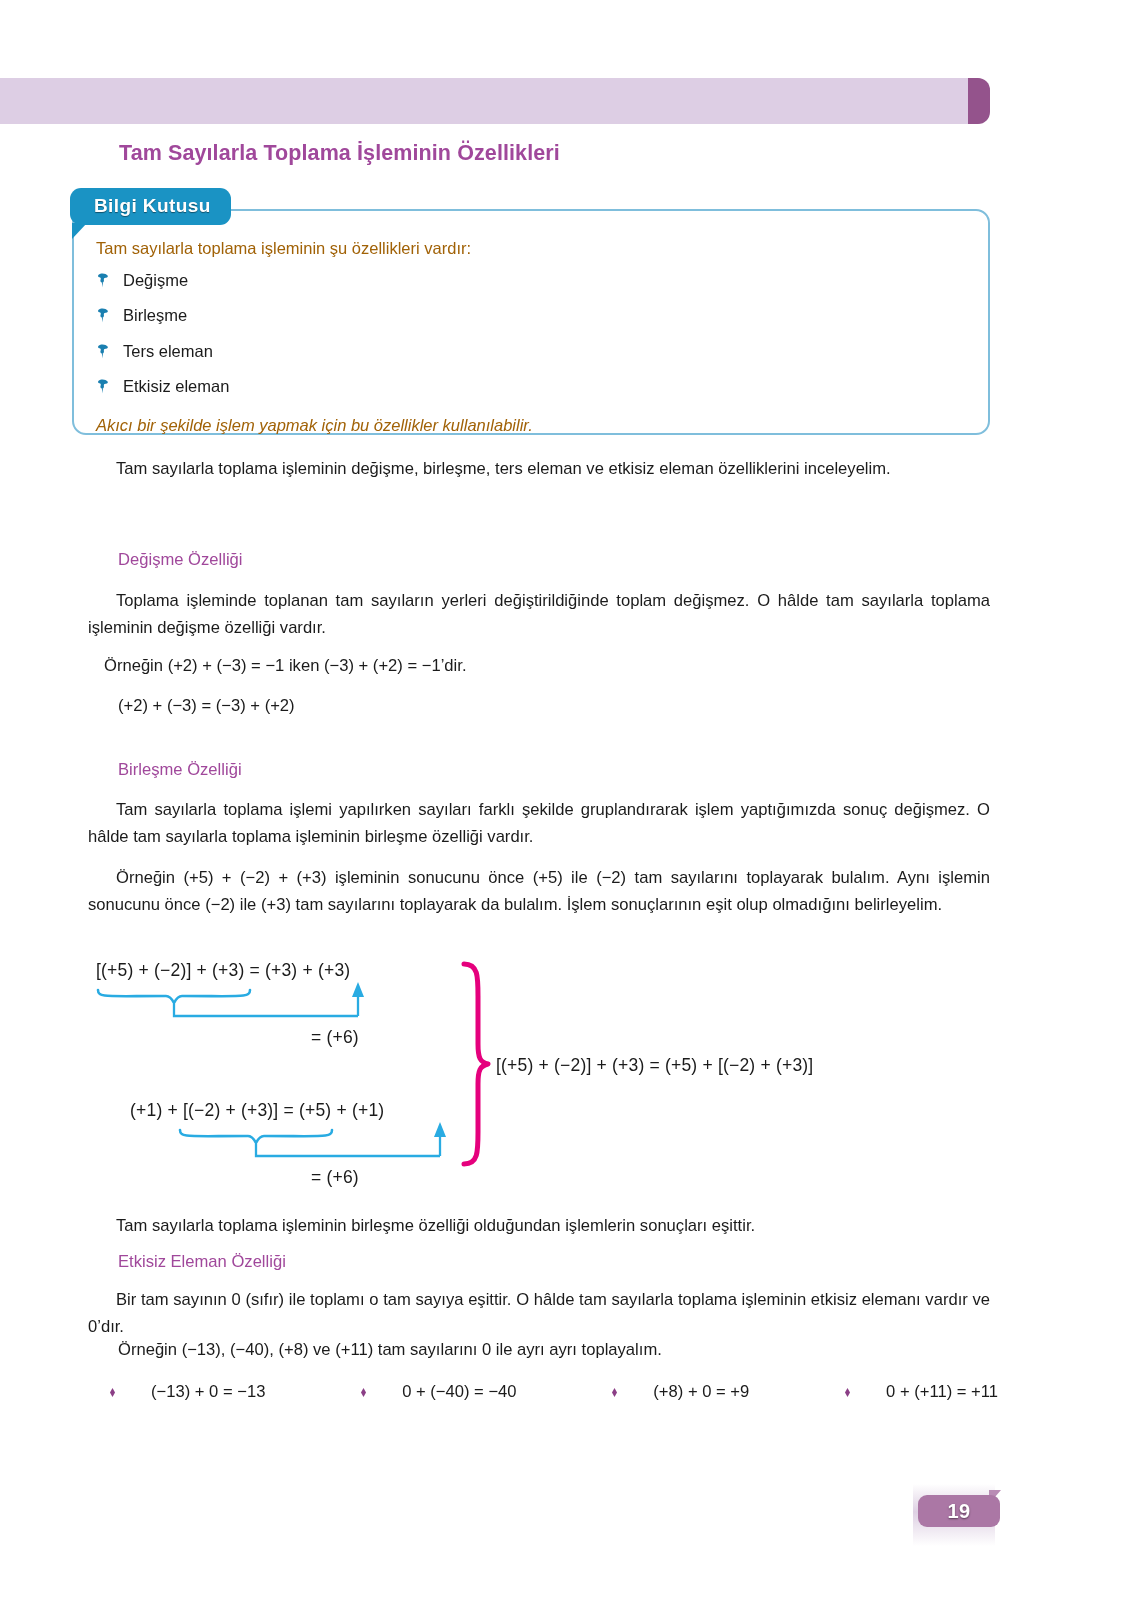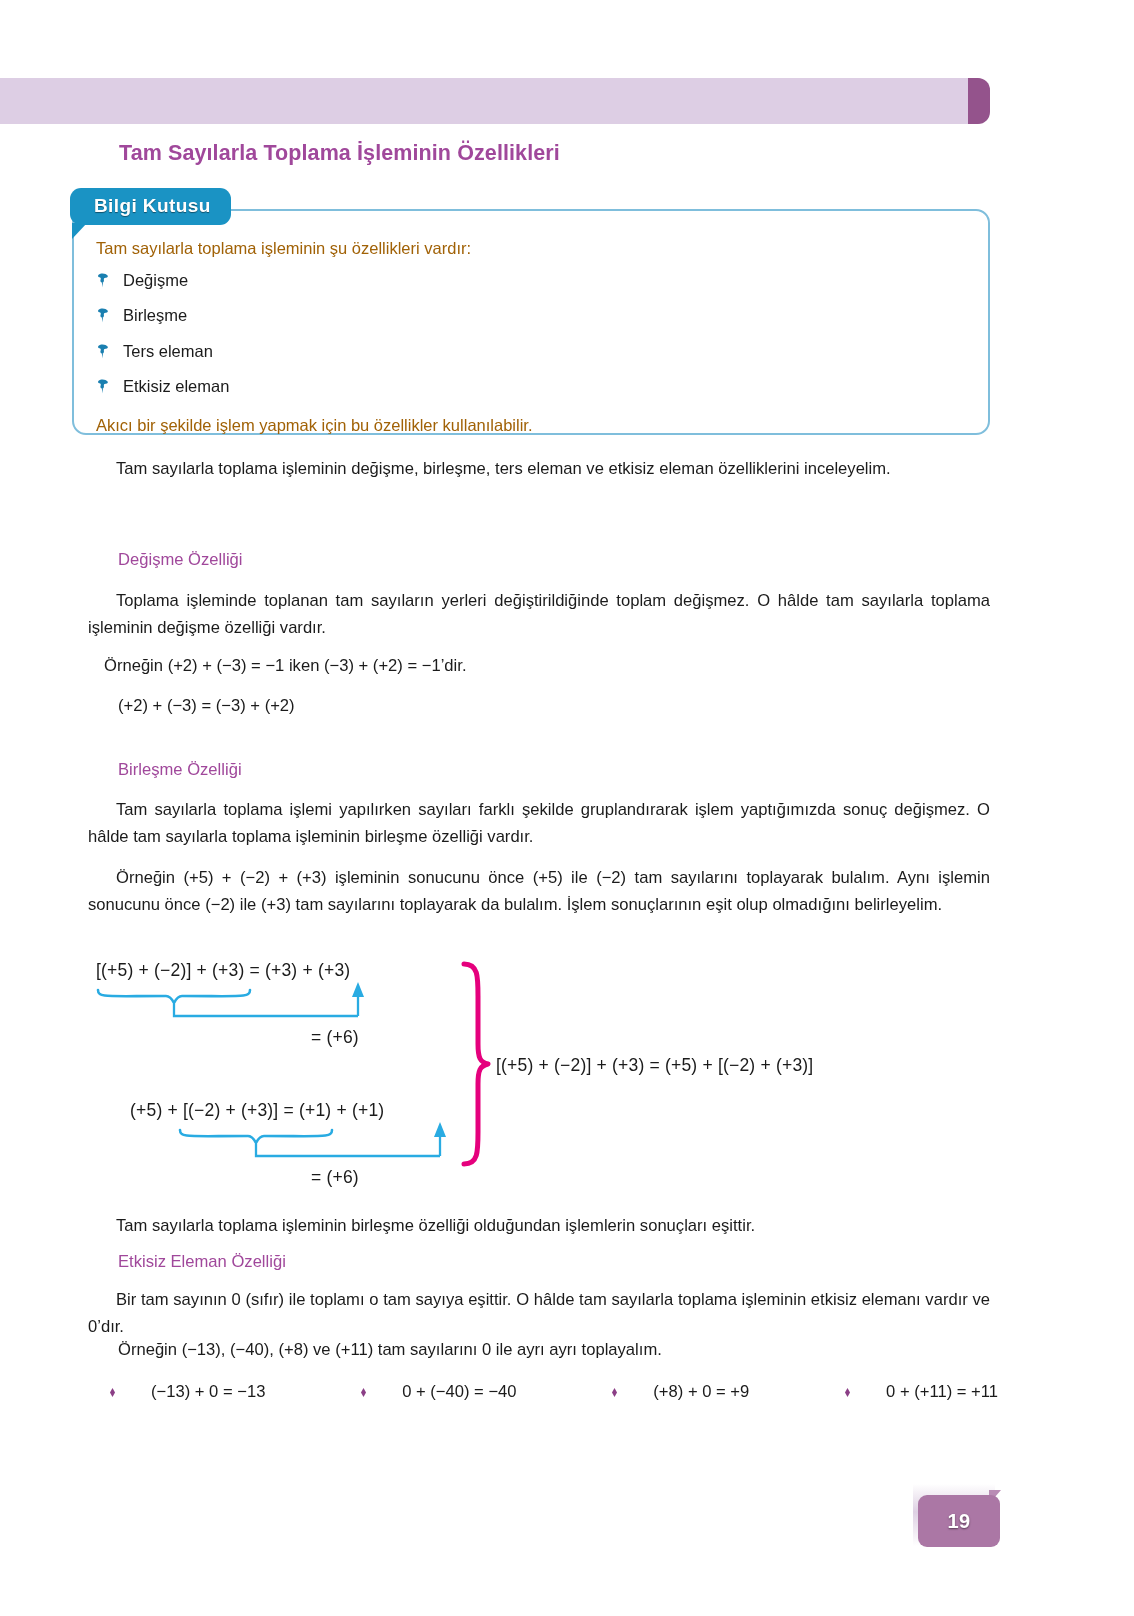--- a/index.html
+++ b/index.html
@@ -107,21 +107,21 @@
     color: #1b1b1b;
   }
   .pin-icon {
     position: absolute;
     left: 1px;
     top: 1px;
     width: 13px;
     height: 15px;
     display: block;
   }
-  .info-foot { margin-top: 13px; }
+  .info-foot { margin-top: 13px; font-style: italic; }
 
   
   .para {
     position: absolute;
     font-size: 16.6px;
     line-height: 1.62;
     color: #1b1b1b;
     text-align: justify;
     text-justify: inter-word;
   }
@@ -201,21 +201,21 @@
   .page-num-fold {
     position: absolute;
     left: 76px; top: 6px;
     width: 0; height: 0;
     border-left: 12px solid #b98cb5;
     border-bottom: 14px solid transparent;
   }
   .page-num {
     position: absolute;
     left: 5px; top: 11px;
-    width: 82px; height: 52px;
+    width: 82px; height: 32px;
     background: #ab77a5;
     border-radius: 9px;
     color: #ffffff;
     font-size: 20px;
     font-weight: bold;
     display: flex;
     align-items: center;
     justify-content: center;
     text-shadow: 0 1px 2px rgba(0,0,0,0.5);
     letter-spacing: 0.5px;
@@ -292,21 +292,21 @@
     <path d="M92 178 C92 186, 100 184, 160 184 C164 184, 166 187, 168 191 C170 187, 172 184, 176 184 C236 184, 244 186, 244 178" fill="none" stroke="#29abe2" stroke-width="2.6" stroke-linecap="round"></path>
     <path d="M168 192 L168 204 L352 204" fill="none" stroke="#29abe2" stroke-width="2.3"></path>
     <path d="M352 204 L352 182" fill="none" stroke="#29abe2" stroke-width="2.3"></path>
     <polygon points="352,170 346,185 358,185" fill="#29abe2"></polygon>
 
     <path d="M376 12 C390 12, 390 24, 390 44 L390 92 C390 106, 392 110, 400 112 C392 114, 390 118, 390 132 L390 180 C390 200, 390 212, 376 212" fill="none" stroke="#e5007d" stroke-width="5" stroke-linecap="round" stroke-linejoin="round"></path>
   </svg>
 
   <div class="expr" style="left:8px; top:8px;">[(+5) + (−2)] + (+3) = (+3) + (+3)</div>
   <div class="expr" style="left:223px; top:75px;">= (+6)</div>
-  <div class="expr" style="left:42px; top:148px;">(+5) + [(−2) + (+3)] = (+1) + (+1)</div>
+  <div class="expr" style="left:42px; top:148px;">(+1) + [(−2) + (+3)] = (+5) + (+1)</div>
   <div class="expr" style="left:223px; top:215px;">= (+6)</div>
   <div class="expr" style="left:408px; top:103px;">[(+5) + (−2)] + (+3) = (+5) + [(−2) + (+3)]</div>
 </div>
 
 <div class="para" style="left:88px; top:1213px; width:902px;"><span class="indent"></span><span>Tam sayılarla toplama işleminin birleşme özelliği olduğundan işlemlerin sonuçları eşittir.</span></div>
 
 <div class="subhead" style="left:118px; top:1252px;">Etkisiz Eleman Özelliği</div>
 <div class="para" style="left:88px; top:1287px; width:902px;"><span class="indent"></span><span>Bir tam sayının 0 (sıfır) ile toplamı o tam sayıya eşittir. O hâlde tam sayılarla toplama işleminin etkisiz elemanı vardır ve 0’dır.</span></div>
 <div class="eq-line" style="left:118px; top:1340px;">Örneğin (−13), (−40), (+8) ve (+11) tam sayılarını 0 ile ayrı ayrı toplayalım.</div>
 

